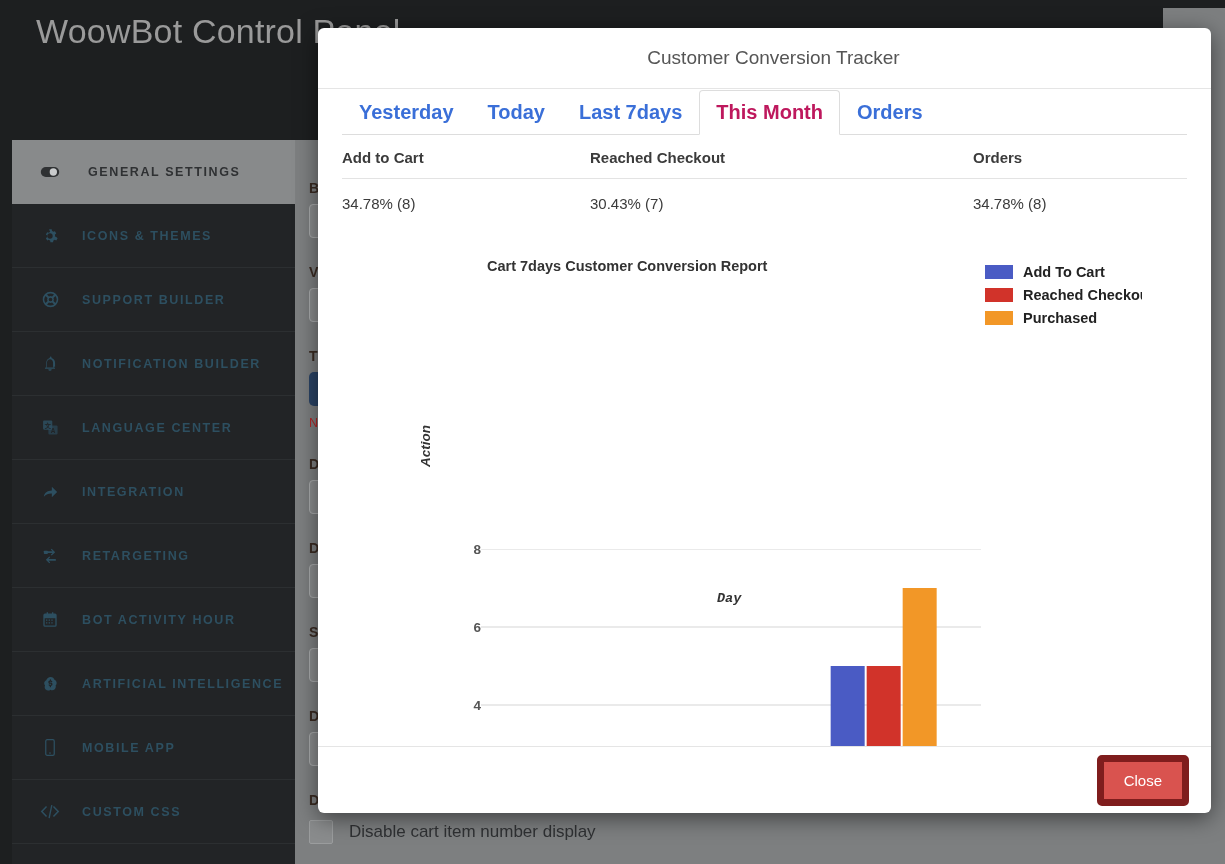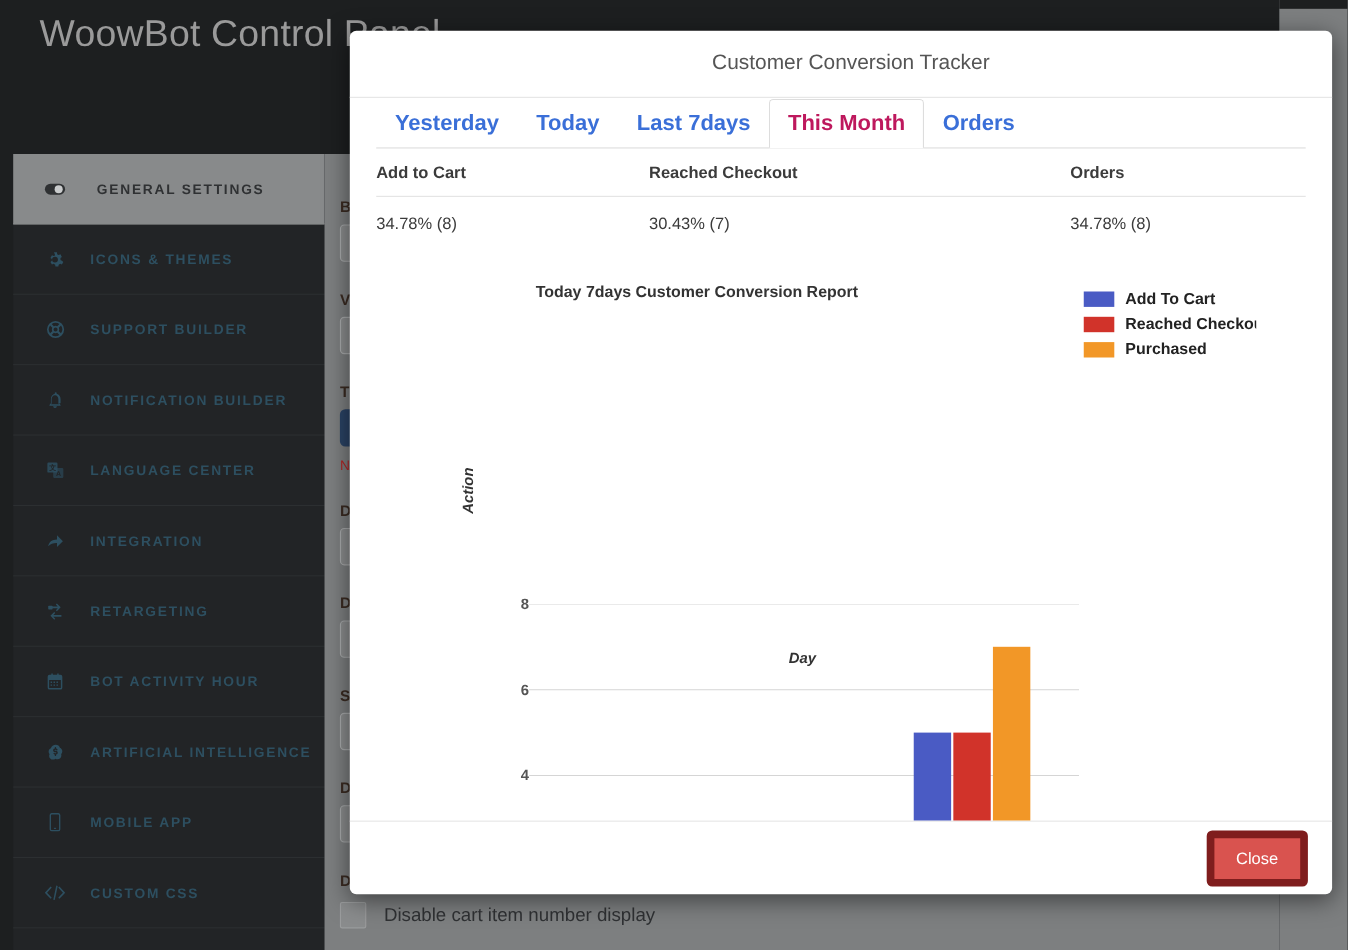--- a/index.html
+++ b/index.html
@@ -108,21 +108,21 @@
   #gridsvg { position: absolute; left: 0; top: 0; }
   .y-tick {
     position: absolute; right: 0; transform: translate(-8px, -50%);
     font-size: 13.5px; font-weight: 700; color: #555;
   }
   #ylab {
     position: absolute; font-size: 13.5px; font-style: italic; font-weight: 700; color: #333;
     transform: rotate(-90deg); transform-origin: left top; white-space: nowrap;
   }
   #xlab {
-    position: absolute; font-size: 13.5px; font-style: italic; font-weight: 700; color: #333;
+    position: absolute; font-size: 13.5px; font-style: italic; font-weight: 700; color: #333; font-family: Liberation Mono, monospace;
   }
   #legend { position: absolute; }
   .leg-row { display: flex; align-items: center; gap: 10px; height: 23px; }
   .leg-sw { width: 28px; height: 14px; flex: none; }
   .leg-tx { font-size: 14.5px; font-weight: 700; color: #222; white-space: nowrap; }
   #legend-clip { position: absolute; overflow: hidden; }
 
   #modal-footer {
     flex: none; height: 67px; border-top: 1px solid #e5e5e5;
     display: flex; align-items: center; justify-content: flex-end; padding-right: 22px;
@@ -288,21 +288,21 @@
             <div class="stat-cell c2">Orders</div>
           </div>
           <div id="stat-row">
             <div class="stat-cell c0">34.78% (8)</div>
             <div class="stat-cell c1">30.43% (7)</div>
             <div class="stat-cell c2">34.78% (8)</div>
           </div>
         </div>
 
         <div id="chart-wrap">
-          <div id="chart-title">Today 7days Customer Conversion Report</div>
+          <div id="chart-title">Cart 7days Customer Conversion Report</div>
           <div id="ylab" style="left: 100px; top: 223px;">Action</div>
           <div id="xlab" style="left: 399px; top: 347px;">Day</div>
           <div id="plot" style="width: 500px; height: 312px;">
             <svg id="gridsvg" width="500" height="312">
                 <line x1="0" x2="500" y1="312" y2="312" stroke="#333" stroke-width="1.6"></line>
                 <line x1="0" x2="500" y1="234" y2="234" stroke="#d5d5d5" stroke-width="1"></line>
                 <line x1="0" x2="500" y1="156" y2="156" stroke="#d5d5d5" stroke-width="1"></line>
                 <line x1="0" x2="500" y1="78" y2="78" stroke="#d5d5d5" stroke-width="1"></line>
                 <line x1="0" x2="500" y1="0" y2="0" stroke="#d5d5d5" stroke-width="1"></line>
                 <rect x="16.33333333333333" y="234" width="34" height="78" fill="#4a5bc4"></rect>

